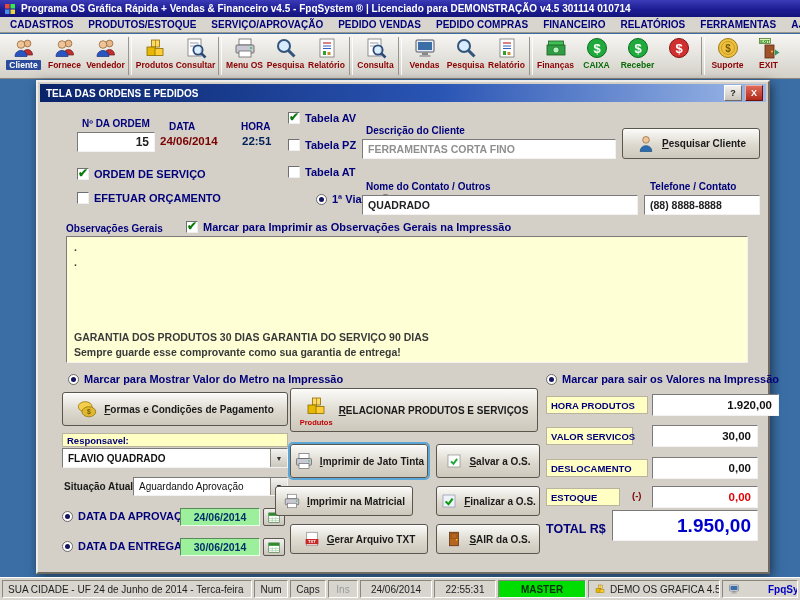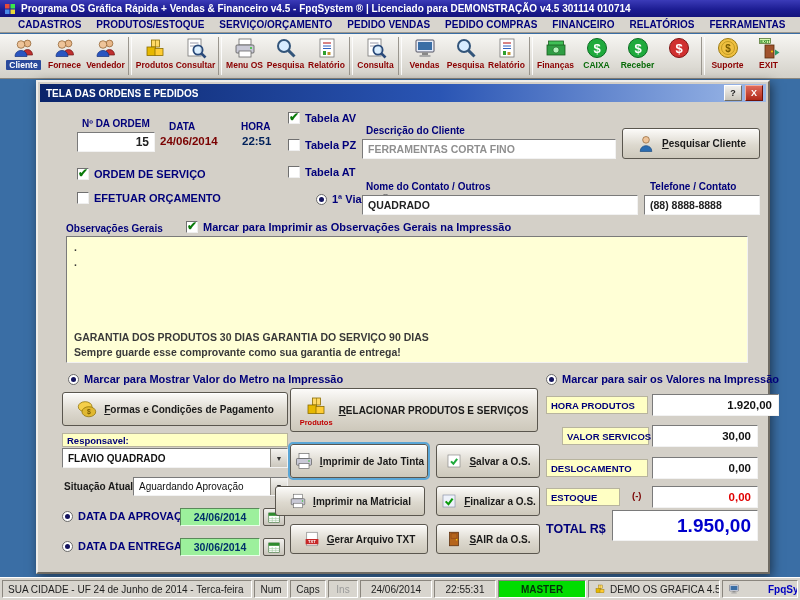--- a/index.html
+++ b/index.html
@@ -16,21 +16,21 @@
     color:#fff; font-size:10px; font-weight:bold;
     display:flex; align-items:center; gap:5px; padding-left:4px; box-sizing:border-box;
     white-space:nowrap;
   }
   #titlebar svg { width:12px; height:12px; flex:none; }
 
   
   #menubar {
     position:absolute; left:0; top:17px; width:800px; height:16px;
     background:#d8d5ce; border-bottom:1px solid #9a968e; box-sizing:border-box;
-    display:flex; align-items:center; gap:11px; padding-left:16px;
+    display:flex; align-items:center; gap:11px; padding-left:8px;
     font-size:10px; font-weight:bold; color:#00007a; white-space:nowrap;
   }
   .mitem { padding:1px 2px; cursor:default; }
 
   
   #toolbar {
     position:absolute; left:0; top:34px; width:800px; height:45px;
     background:linear-gradient(180deg,#f7f6f3,#d3d0c8);
     border-bottom:1px solid #8a867e; box-sizing:border-box;
     display:flex; align-items:flex-start; padding:2px 1px 0 3px;
@@ -273,21 +273,21 @@
 <div id="titlebar">
   <svg>
       <use href="#sym-grid"></use>
     </svg>
   <span>Programa OS Gráfica Rápida + Vendas &amp; Financeiro v4.5 - FpqSystem ® | Licenciado para DEMONSTRAÇÃO v4.5 301114 010714</span>
 </div>
 
 <div id="menubar">
   <span class="mitem">CADASTROS</span>
   <span class="mitem">PRODUTOS/ESTOQUE</span>
-  <span class="mitem">SERVIÇO/ORÇAMENTO</span>
+  <span class="mitem">SERVIÇO/APROVAÇÃO</span>
   <span class="mitem">PEDIDO VENDAS</span>
   <span class="mitem">PEDIDO COMPRAS</span>
   <span class="mitem">FINANCEIRO</span>
   <span class="mitem">RELATÓRIOS</span>
   <span class="mitem">FERRAMENTAS</span>
   <span class="mitem">AJUDA</span>
 </div>
 
 <div id="toolbar">
   <div class="titem sel">
@@ -546,21 +546,21 @@
       </svg>
     <span class="u1">Imprimir de Jato Tinta</span>
   </div>
   <div class="btn" style="left:398px;top:362px;width:104px;height:34px">
     <svg width="18" height="18">
         <use href="#sym-save"></use>
       </svg>
     <span class="u1">Salvar a O.S.</span>
   </div>
 
-  <div class="btn" style="left:237px;top:404px;width:150px;height:30px">
+  <div class="btn" style="left:237px;top:404px;width:138px;height:30px">
     <svg width="18" height="18">
         <use href="#sym-printer"></use>
       </svg>
     <span class="u1">Imprimir na Matricial</span>
   </div>
   <div class="btn" style="left:398px;top:404px;width:104px;height:30px">
     <svg width="18" height="18">
         <use href="#sym-check"></use>
       </svg>
     <span class="u1">Finalizar a O.S.</span>
@@ -575,21 +575,21 @@
   <div class="btn" style="left:398px;top:442px;width:104px;height:30px">
     <svg width="18" height="18">
         <use href="#sym-door"></use>
       </svg>
     <span class="u1">SAIR da O.S.</span>
   </div>
 
   <div class="ylbl" style="left:508px;top:314px;width:102px;height:18px">HORA PRODUTOS</div>
   <div class="vbox" style="left:614px;top:312px;width:127px;height:22px">1.920,00</div>
 
-  <div class="ylbl" style="left:524px;top:345px;width:87px;height:18px">VALOR SERVICOS</div>
+  <div class="ylbl" style="left:508px;top:345px;width:87px;height:18px">VALOR SERVICOS</div>
   <div class="vbox" style="left:614px;top:343px;width:106px;height:22px">30,00</div>
 
   <div class="ylbl" style="left:508px;top:377px;width:102px;height:18px">DESLOCAMENTO</div>
   <div class="vbox" style="left:614px;top:375px;width:106px;height:22px">0,00</div>
 
   <div class="ylbl" style="left:508px;top:406px;width:74px;height:18px">ESTOQUE</div>
   <div class="lbl" style="left:594px;top:408px;color:#7a0000;font-size:9.5px">(-)</div>
   <div class="vbox red" style="left:614px;top:404px;width:106px;height:22px">0,00</div>
 
   <div class="lbl" style="left:508px;top:440px;font-size:12.5px">TOTAL R$</div>

